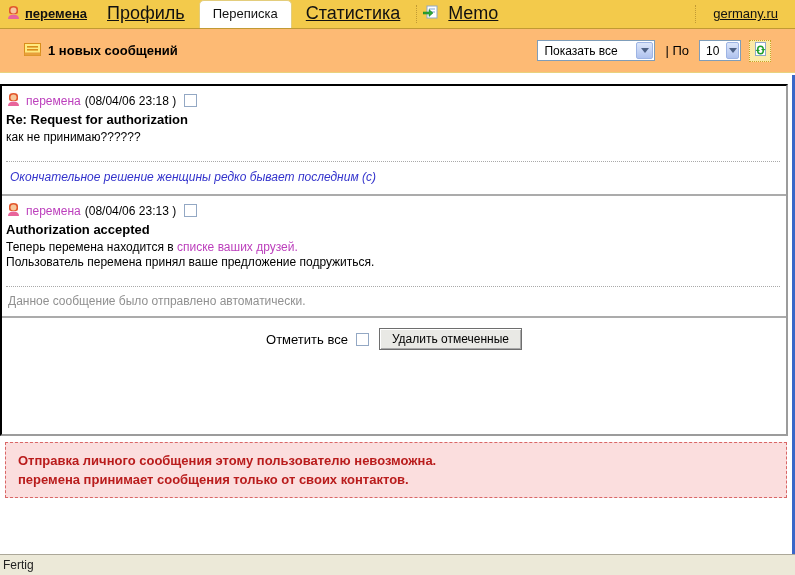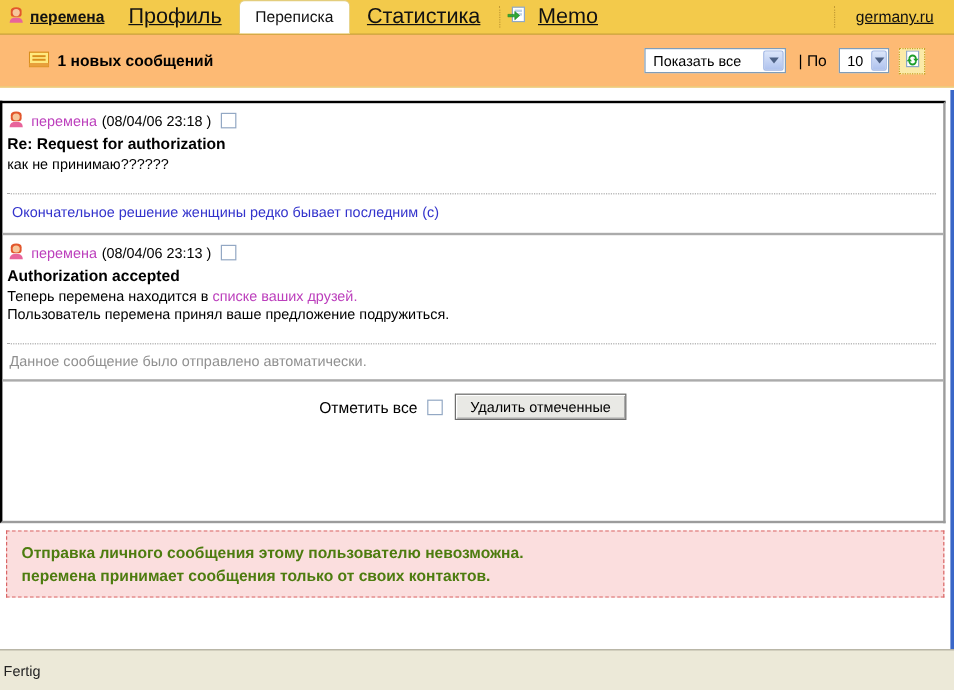--- a/index.html
+++ b/index.html
@@ -66,46 +66,46 @@
   .msg-head { display:flex; align-items:center; height:17px; }
   .sender-link { color:#BC3FBC; text-decoration:none; margin:0 4px 0 5px; cursor:pointer; font-size:12px; }
   .msg-time { font-size:12px; color:#000; margin-right:8px; }
   .xp-checkbox {
     width:13px; height:13px; background:#fff; border:1px solid #93A8C4; display:inline-block; cursor:pointer;
   }
   .msg-subject { font-weight:bold; font-size:13px; margin-top:3px; }
   .msg-body { font-size:12px; margin-top:3px; line-height:15px; }
   .sig-block {
     margin-top:16px; border-top:1px dotted #A9A9A9; padding:8px 0 10px 4px;
-    color:#3333CC; font-size:12px;
+    color:#3333CC; font-size:12px;font-style:italic;
   }
   .note-block {
     margin-top:16px; border-top:1px dotted #A9A9A9; padding:7px 0 8px 2px;
     color:#909090; font-size:12px;
   }
   .hr-solid { border-top:2px solid #ABABAB; }
   .inline-link { color:#BC3FBC; cursor:pointer; }
 
   .controls { display:flex; align-items:center; justify-content:center; padding:10px 0 8px 0; }
   .controls .lbl { font-size:13px; margin-right:8px; }
   .xp-button {
     margin-left:10px; font-size:12px; font-family:"Liberation Sans","DejaVu Sans",sans-serif;
     background:#E9E9E5; border:1px solid #6E6E6E; padding:3px 12px; cursor:pointer;
     box-shadow:inset 1px 1px 0 #fff, inset -1px -1px 0 #A9A9A9;
   }
 
   
   .warning {
     margin:6px 8px 0 5px; background:#FBDEDE; border:1px dashed #D96666;
-    padding:8px 12px; color:#4d7c0f; font-weight:bold; font-size:13px; line-height:19px;
+    padding:8px 12px; color:#b91c1c; font-weight:bold; font-size:13px; line-height:19px;
   }
 
   
   .statusbar {
-    position:absolute; left:0; right:0; bottom:0; height:34px;
+    position:absolute; left:0; right:0; bottom:0; height:21px;
     background:#ECE9D8; border-top:1px solid #ACA899; display:flex; align-items:center;
     padding:0 3px; font-size:12px; color:#222;
   }
   .right-edge {
     position:absolute; top:75px; bottom:19px; right:0; width:3px; background:#3A67C8;
   }
 
   .icon-svg { display:inline-block; vertical-align:middle; }
 </style>
 </head>

